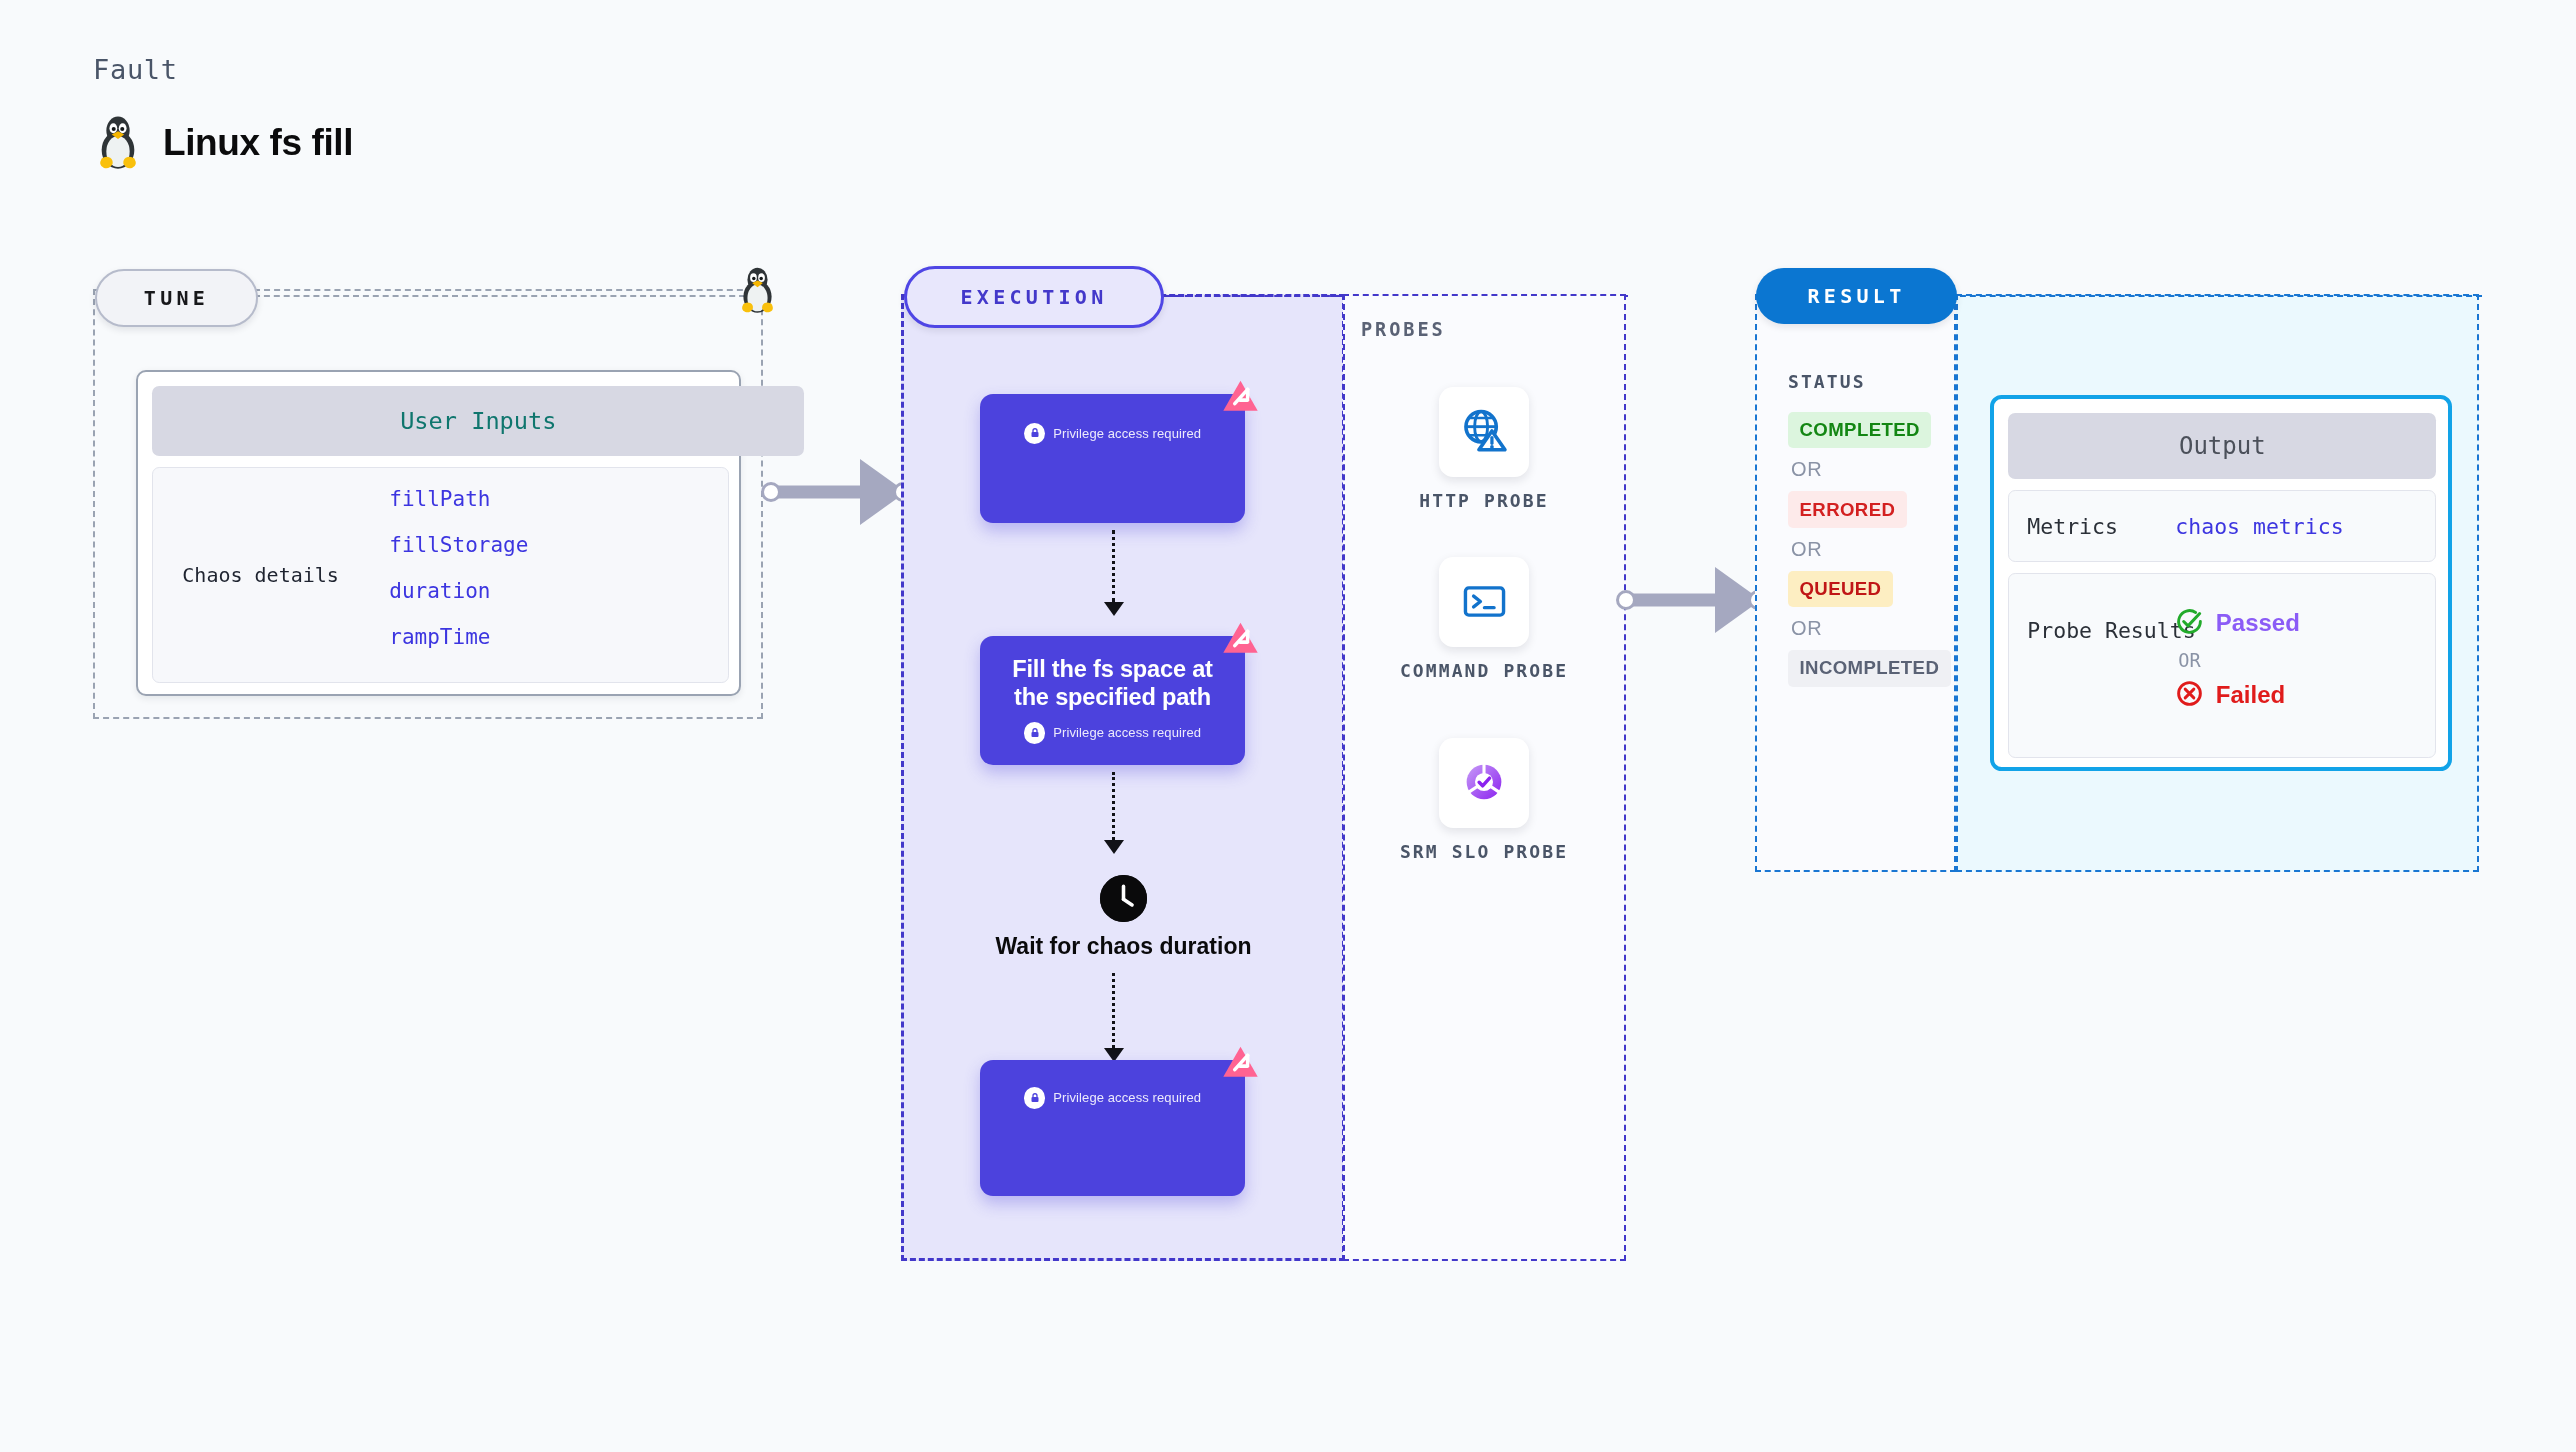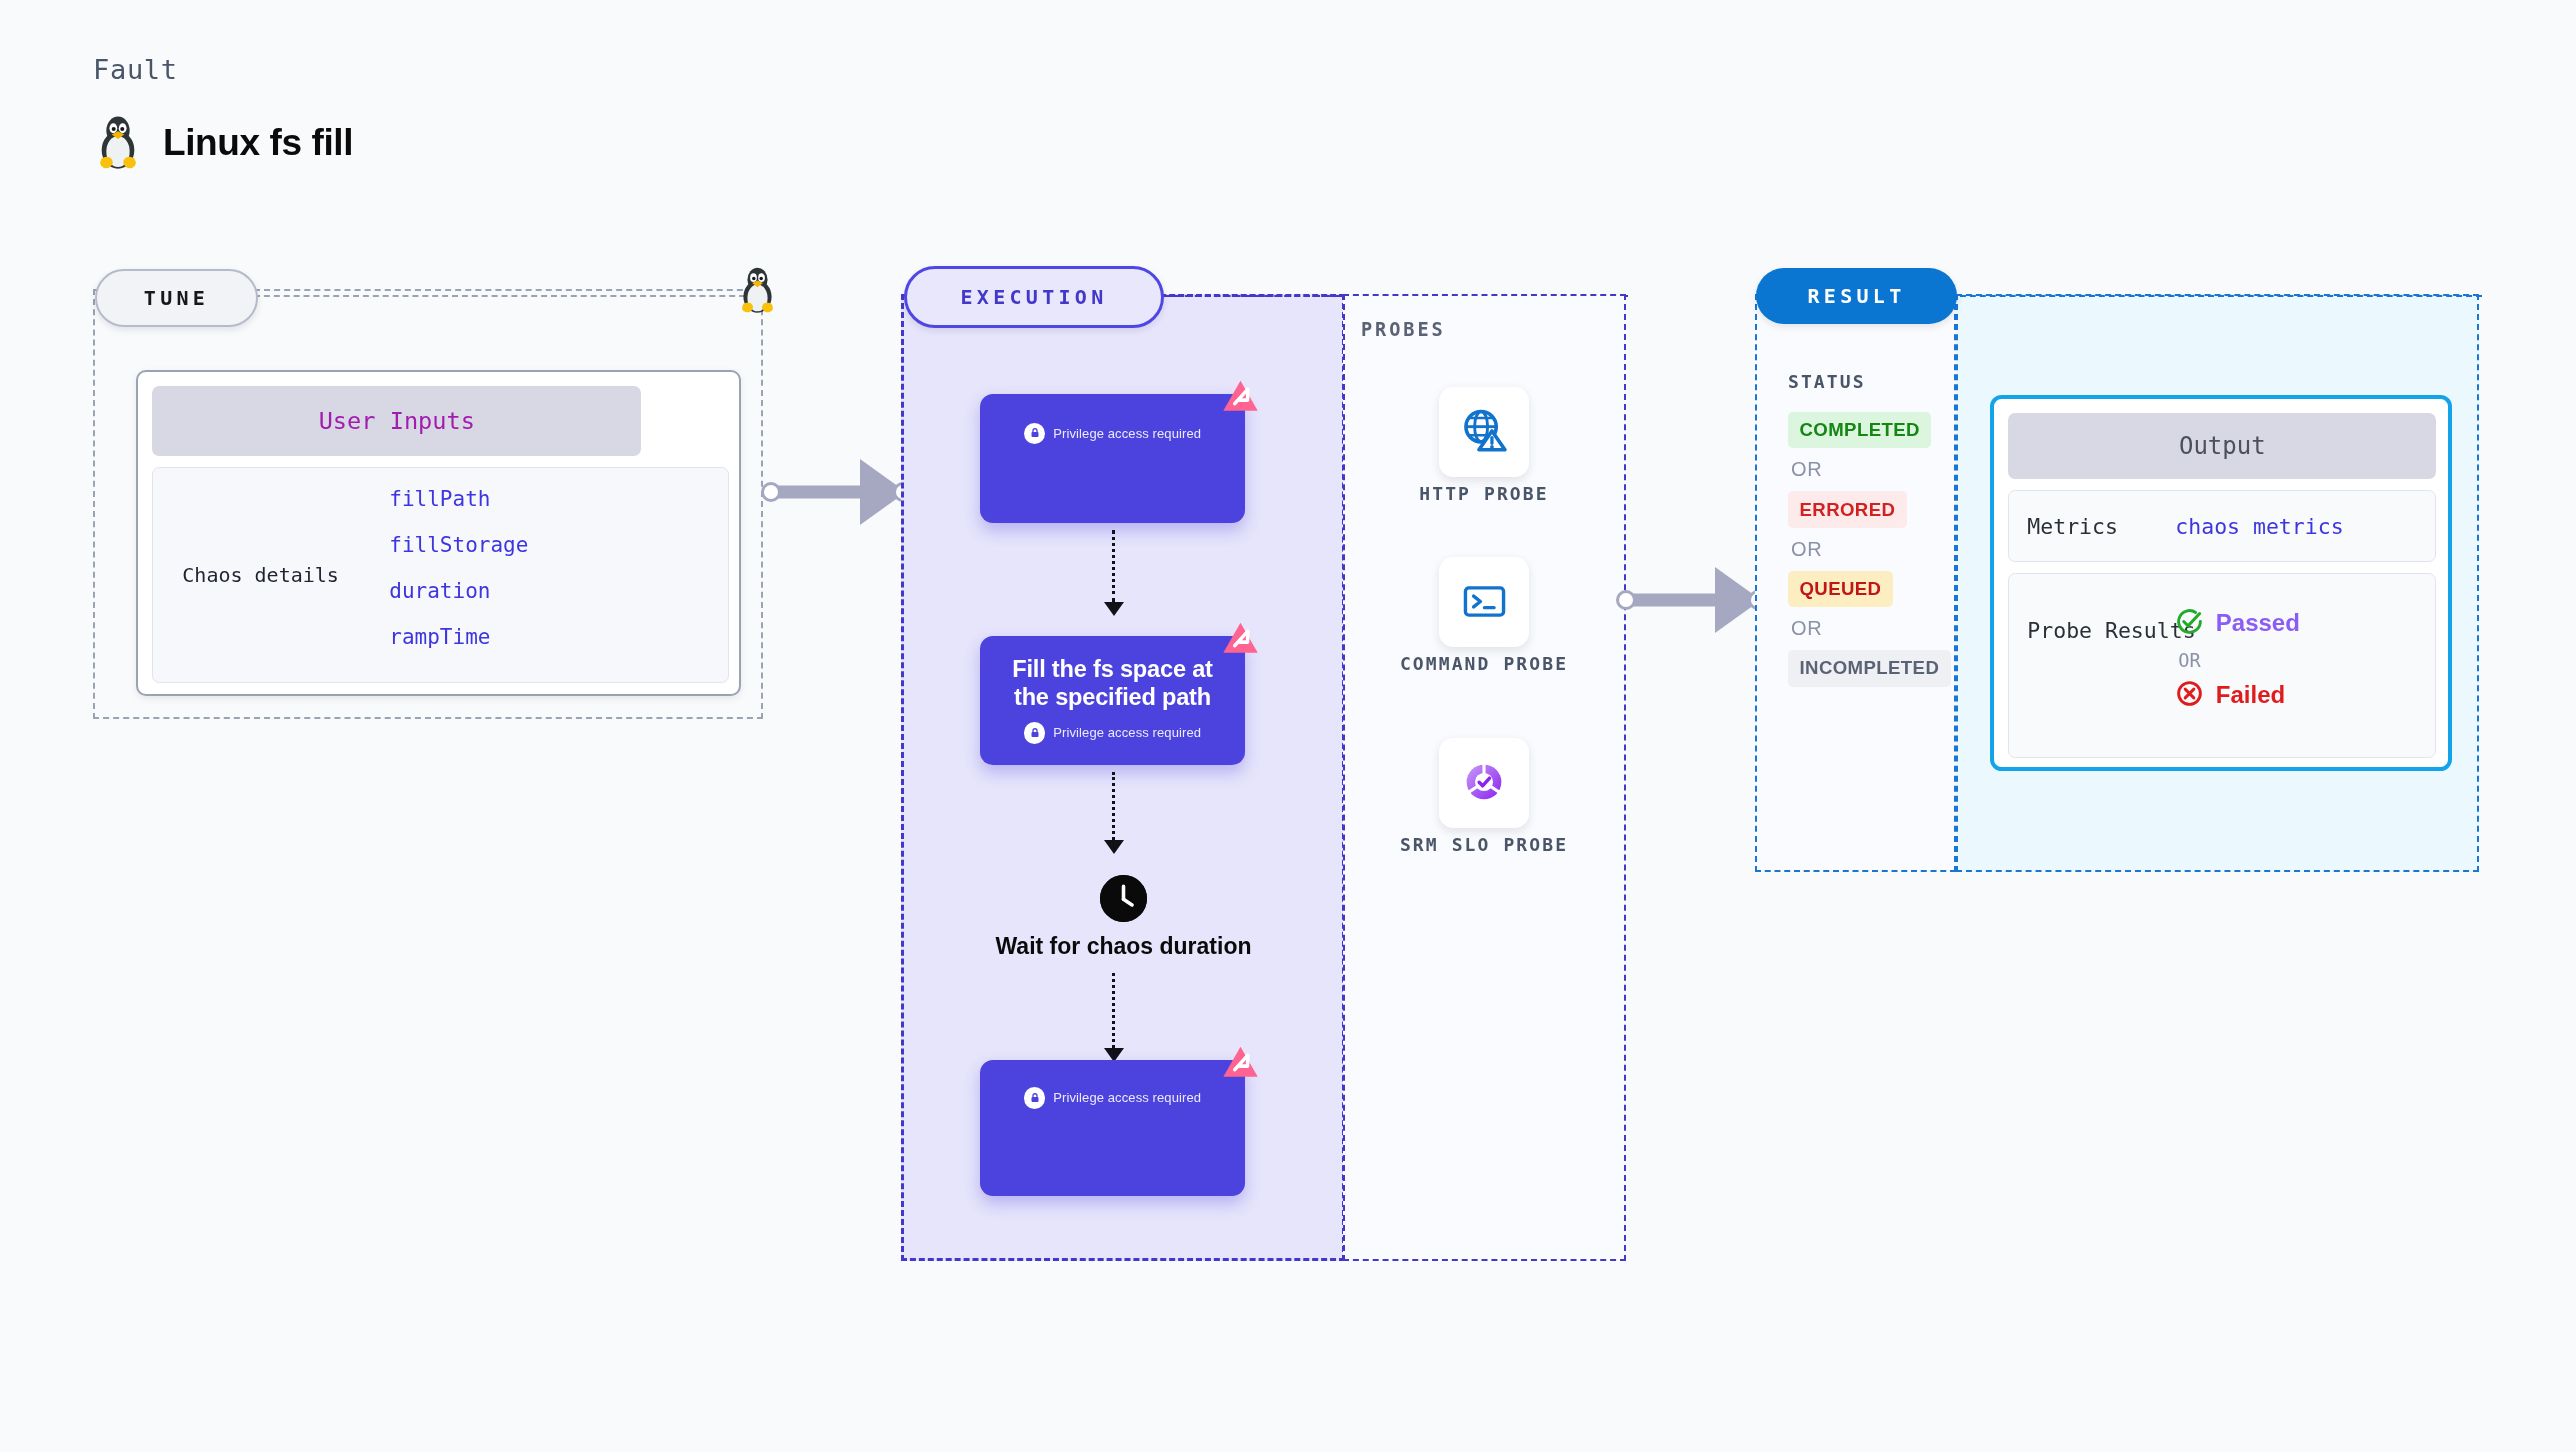--- a/index.html
+++ b/index.html
@@ -71,27 +71,27 @@
     width: 605px; height: 326px;
     background: #ffffff;
     border: 2.1px solid #9aa3b2;
     border-radius: 10px;
     box-sizing: border-box;
     box-shadow: 0 2.9px 7.2px rgba(15,23,42,0.08);
   }
   #user-inputs-header {
     position: absolute;
     left: 14.3px; top: 14.3px;
-    width: 489px; height: 70px;
+    width: 652px; height: 70px;
     background: #d7d8e3;
     border-radius: 7.2px;
     display: flex; align-items: center; justify-content: center;
     font-family: "DejaVu Sans Mono", "Liberation Mono", monospace;
     font-size: 23.6px;
-    color: #a21caf;
+    color: #0f766e;
     box-sizing: border-box;
   }
   #user-inputs-body {
     position: absolute;
     left: 14.3px; top: 95px;
     width: 577px; height: 216px;
     background: #f7f8fb;
     border: 1.4px solid #e2e4ec;
     border-radius: 7.2px;
     box-sizing: border-box;
@@ -269,21 +269,21 @@
   }
   .probe-card {
     width: 90px; height: 90px;
     margin: 0 auto;
     background: #ffffff;
     border-radius: 14.3px;
     box-shadow: 0 3.6px 10px rgba(15,23,42,0.10);
     display: flex; align-items: center; justify-content: center;
   }
   .probe-name {
-    margin-top: 5px;
+    margin-top: 12px;
     font-family: "DejaVu Sans Mono", "Liberation Mono", monospace;
     font-size: 18px;
     color: #4a5568;
     letter-spacing: 2.1px;
     font-weight: bold;
     line-height: 1.35;
   }
 
   
   #result-status-region {

